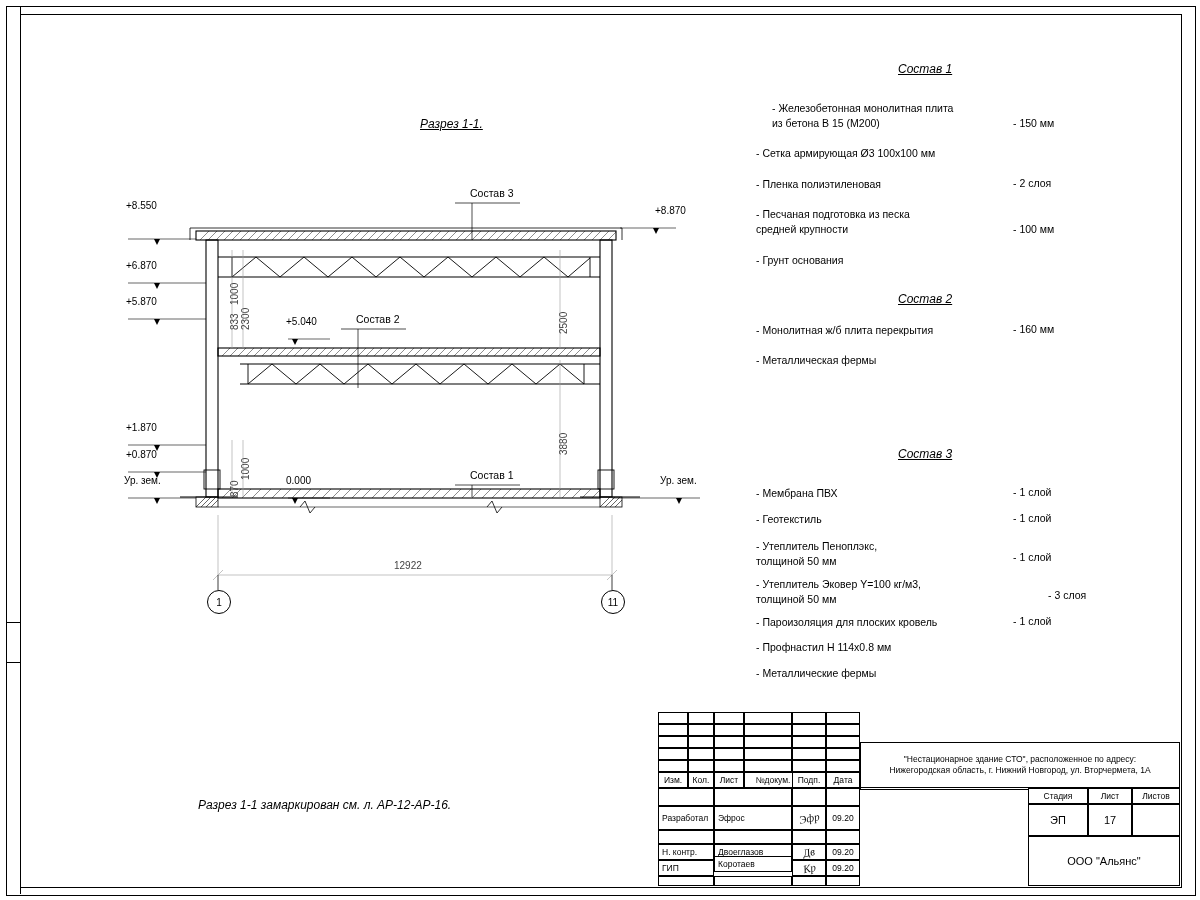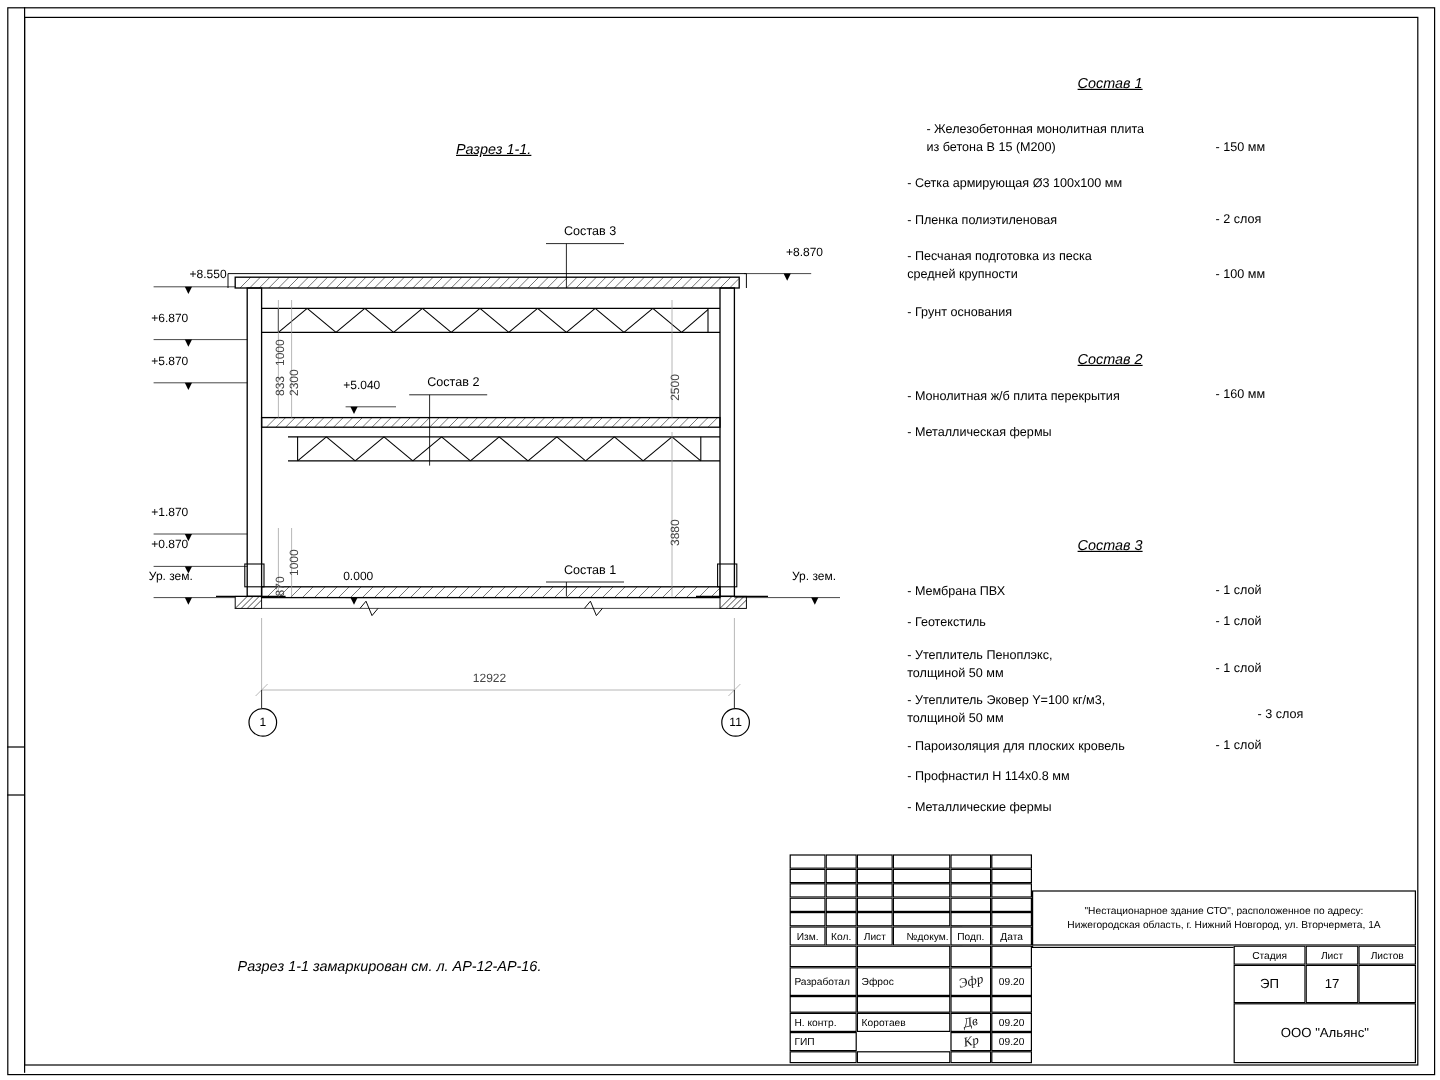--- a/index.html
+++ b/index.html
@@ -6,21 +6,21 @@
   body{width:1200px;height:900px;position:relative;overflow:hidden;
        font-family:"Liberation Sans", sans-serif;color:#000;}
   .sheet{position:absolute;left:0;top:0;width:1200px;height:900px;}
   
   .frame-outer{position:absolute;left:6px;top:6px;width:1188px;height:888px;border:1px solid #000;}
   .frame-left-col{position:absolute;left:6px;top:6px;width:14px;height:888px;border-right:1px solid #000;}
   .frame-left-div{position:absolute;left:6px;width:14px;height:0;border-top:1px solid #000;}
   .frame-inner{position:absolute;left:20px;top:14px;width:1160px;height:872px;border:1px solid #000;}
 
   .lbl{position:absolute;font-size:10.5px;white-space:nowrap;line-height:1.25;}
-  .ttl{position:absolute;font-size:12px;font-style:italic;text-decoration:underline;white-space:nowrap;}
+  .ttl{position:absolute;font-size:12px;font-style:italic;text-decoration:underline;white-space:nowrap;margin-left:40px;}
   .spec-h{position:absolute;font-size:12px;font-style:italic;text-decoration:underline;white-space:nowrap;}
   .spec-item{position:absolute;font-size:10.5px;white-space:pre-line;line-height:1.45;}
   .spec-val{position:absolute;font-size:10.5px;white-space:nowrap;text-align:center;}
 
   .lvl{position:absolute;font-size:10px;white-space:nowrap;}
   .dimv{position:absolute;font-size:10px;transform:rotate(-90deg);transform-origin:left top;white-space:nowrap;color:#444;}
   .dimh{position:absolute;font-size:10px;white-space:nowrap;color:#444;}
 
   .circ{position:absolute;width:22px;height:22px;border:1px solid #000;border-radius:50%;
         font-size:10px;display:flex;align-items:center;justify-content:center;background:#fff;}
@@ -334,21 +334,21 @@
         <line x1="218" y1="575" x2="218" y2="590"></line>
         <line x1="612" y1="575" x2="612" y2="590"></line>
       </g>
     </g>
   </svg>
 
   <div class="lbl" style="left:470px;top:187px;">Состав 3</div>
   <div class="lbl" style="left:356px;top:313px;">Состав 2</div>
   <div class="lbl" style="left:470px;top:469px;">Состав 1</div>
 
-  <div class="lvl" style="left:126px;top:224px;margin-left:32px;">+8.550</div>
+  <div class="lvl" style="left:126px;top:200px;">+8.550</div>
   <div class="lvl" style="left:126px;top:260px;">+6.870</div>
   <div class="lvl" style="left:126px;top:296px;">+5.870</div>
   <div class="lvl" style="left:126px;top:422px;">+1.870</div>
   <div class="lvl" style="left:126px;top:449px;">+0.870</div>
   <div class="lvl" style="left:124px;top:475px;">Ур. зем.</div>
 
   <div class="lvl" style="left:655px;top:205px;">+8.870</div>
   <div class="lvl" style="left:660px;top:475px;">Ур. зем.</div>
 
   <div class="lvl" style="left:286px;top:316px;">+5.040</div>
@@ -468,21 +468,21 @@
     <div class="cell sm" style="left:168px;top:94px;width:34px;height:24px;">09.20</div>
 
     <div class="cell left sm" style="left:0px;top:132px;width:56px;height:16px;">Н. контр.</div>
     <div class="cell left sm" style="left:56px;top:132px;width:78px;height:16px;">Двоеглазов</div>
     <div class="cell" style="left:134px;top:132px;width:34px;height:16px;">
       <span class="sig">Дв</span>
     </div>
     <div class="cell sm" style="left:168px;top:132px;width:34px;height:16px;">09.20</div>
 
     <div class="cell left sm" style="left:0px;top:148px;width:56px;height:16px;">ГИП</div>
-    <div class="cell left sm" style="left:56px;top:132px;width:78px;height:16px;">Коротаев</div>
+    <div class="cell left sm" style="left:56px;top:144px;width:78px;height:16px;">Коротаев</div>
     <div class="cell" style="left:134px;top:148px;width:34px;height:16px;">
       <span class="sig">Кр</span>
     </div>
     <div class="cell sm" style="left:168px;top:148px;width:34px;height:16px;">09.20</div>
 
     <div class="cell" style="left:0px;top:118px;width:56px;height:14px;"></div>
     <div class="cell" style="left:56px;top:118px;width:78px;height:14px;"></div>
     <div class="cell" style="left:134px;top:118px;width:34px;height:14px;"></div>
     <div class="cell" style="left:168px;top:118px;width:34px;height:14px;"></div>
 

